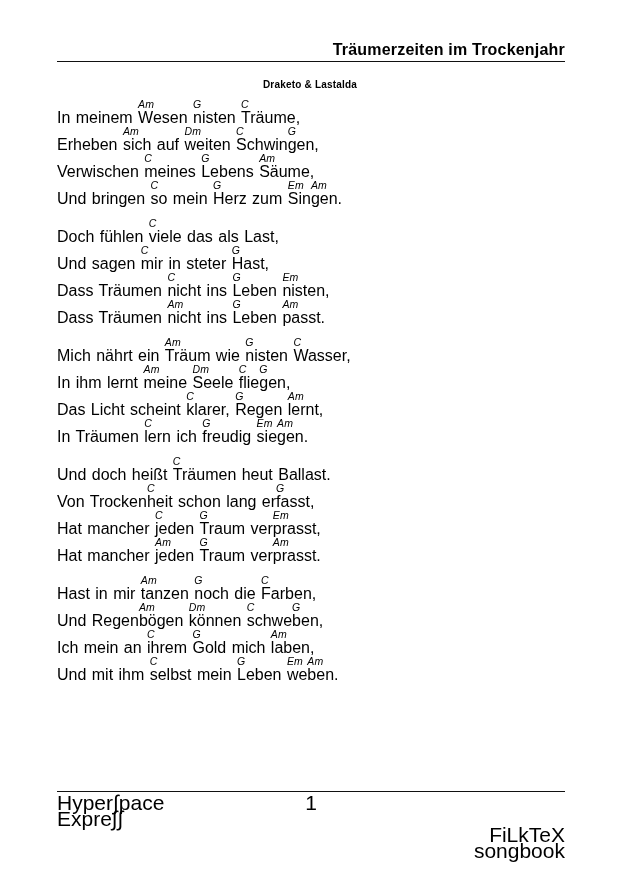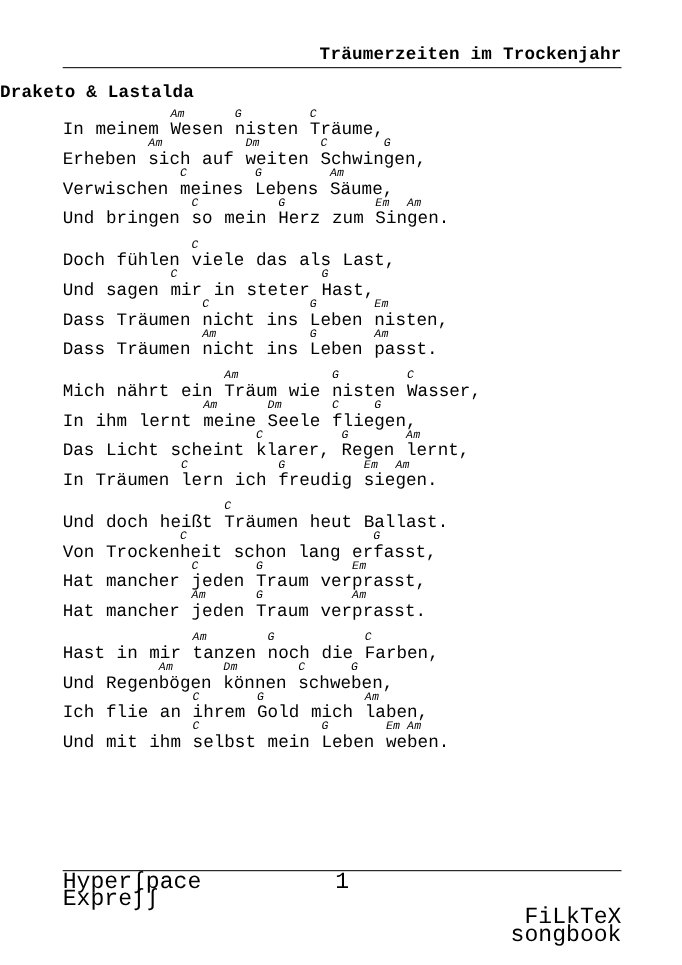--- a/index.html
+++ b/index.html
@@ -2,43 +2,44 @@
 <html><head>
 <meta charset="utf-8">
 <style>
   html, body { margin: 0; padding: 0; background: #ffffff; }
   .page {
     position: relative;
     width: 620px;
     height: 877px;
     background: #ffffff;
     color: #000000;
-    font-family: Liberation Mono, monospace;
+    font-family: Liberation Sans, sans-serif;
     overflow: hidden;
   }
   .running-header {
     position: absolute;
     left: 57px;
     right: 55px;
     top: 42px;
     text-align: right;
     font-weight: bold;
     font-size: 16px;
     line-height: 16px;
     letter-spacing: 0.2px;
     padding-bottom: 3px;
     border-bottom: 1.5px solid #111111;
   }
   .song-title {
     position: absolute;
     left: 0;
     right: 0;
     top: 77px;
+    text-align: center;
     font-weight: bold;
-    font-size: 16px;
+    font-size: 10px;
     line-height: 15px;
     letter-spacing: 0.2px;
   }
   .song-body {
     position: absolute;
     left: 57px;
     top: 99px;
     right: 30px;
   }
   .verse { margin-bottom: 11px; }
@@ -104,21 +105,21 @@
       </div>
       <div class="verse">
         <div class="vline"><span class="seg"><span class="chord"></span><span class="txt">Und doch heißt </span></span><span class="seg"><span class="chord">C</span><span class="txt">Träumen heut Ballast.</span></span></div>
         <div class="vline"><span class="seg"><span class="chord"></span><span class="txt">Von Trocken</span></span><span class="seg"><span class="chord">C</span><span class="txt">heit schon lang er</span></span><span class="seg"><span class="chord">G</span><span class="txt">fasst,</span></span></div>
         <div class="vline"><span class="seg"><span class="chord"></span><span class="txt">Hat mancher </span></span><span class="seg"><span class="chord">C</span><span class="txt">jeden </span></span><span class="seg"><span class="chord">G</span><span class="txt">Traum ver</span></span><span class="seg"><span class="chord">Em</span><span class="txt">prasst,</span></span></div>
         <div class="vline"><span class="seg"><span class="chord"></span><span class="txt">Hat mancher </span></span><span class="seg"><span class="chord">Am</span><span class="txt">jeden </span></span><span class="seg"><span class="chord">G</span><span class="txt">Traum ver</span></span><span class="seg"><span class="chord">Am</span><span class="txt">prasst.</span></span></div>
       </div>
       <div class="verse">
         <div class="vline"><span class="seg"><span class="chord"></span><span class="txt">Hast in mir </span></span><span class="seg"><span class="chord">Am</span><span class="txt">tanzen </span></span><span class="seg"><span class="chord">G</span><span class="txt">noch die </span></span><span class="seg"><span class="chord">C</span><span class="txt">Farben,</span></span></div>
         <div class="vline"><span class="seg"><span class="chord"></span><span class="txt">Und Regen</span></span><span class="seg"><span class="chord">Am</span><span class="txt">bögen </span></span><span class="seg"><span class="chord">Dm</span><span class="txt">können </span></span><span class="seg"><span class="chord">C</span><span class="txt">schwe</span></span><span class="seg"><span class="chord">G</span><span class="txt">ben,</span></span></div>
-        <div class="vline"><span class="seg"><span class="chord"></span><span class="txt">Ich flie an </span></span><span class="seg"><span class="chord">C</span><span class="txt">ihrem </span></span><span class="seg"><span class="chord">G</span><span class="txt">Gold mich </span></span><span class="seg"><span class="chord">Am</span><span class="txt">laben,</span></span></div>
+        <div class="vline"><span class="seg"><span class="chord"></span><span class="txt">Ich mein an </span></span><span class="seg"><span class="chord">C</span><span class="txt">ihrem </span></span><span class="seg"><span class="chord">G</span><span class="txt">Gold mich </span></span><span class="seg"><span class="chord">Am</span><span class="txt">laben,</span></span></div>
         <div class="vline"><span class="seg"><span class="chord"></span><span class="txt">Und mit ihm </span></span><span class="seg"><span class="chord">C</span><span class="txt">selbst mein </span></span><span class="seg"><span class="chord">G</span><span class="txt">Leben </span></span><span class="seg"><span class="chord">Em</span><span class="txt">we</span></span><span class="seg"><span class="chord">Am</span><span class="txt">ben.</span></span></div>
       </div>
     </div>
   <div class="page-footer">
     <span class="f-left">Hyper∫pace Expre∫∫</span>
     <span class="f-center">1</span>
     <span class="f-right">FiLkTeX songbook</span>
   </div>
 </div>
 

